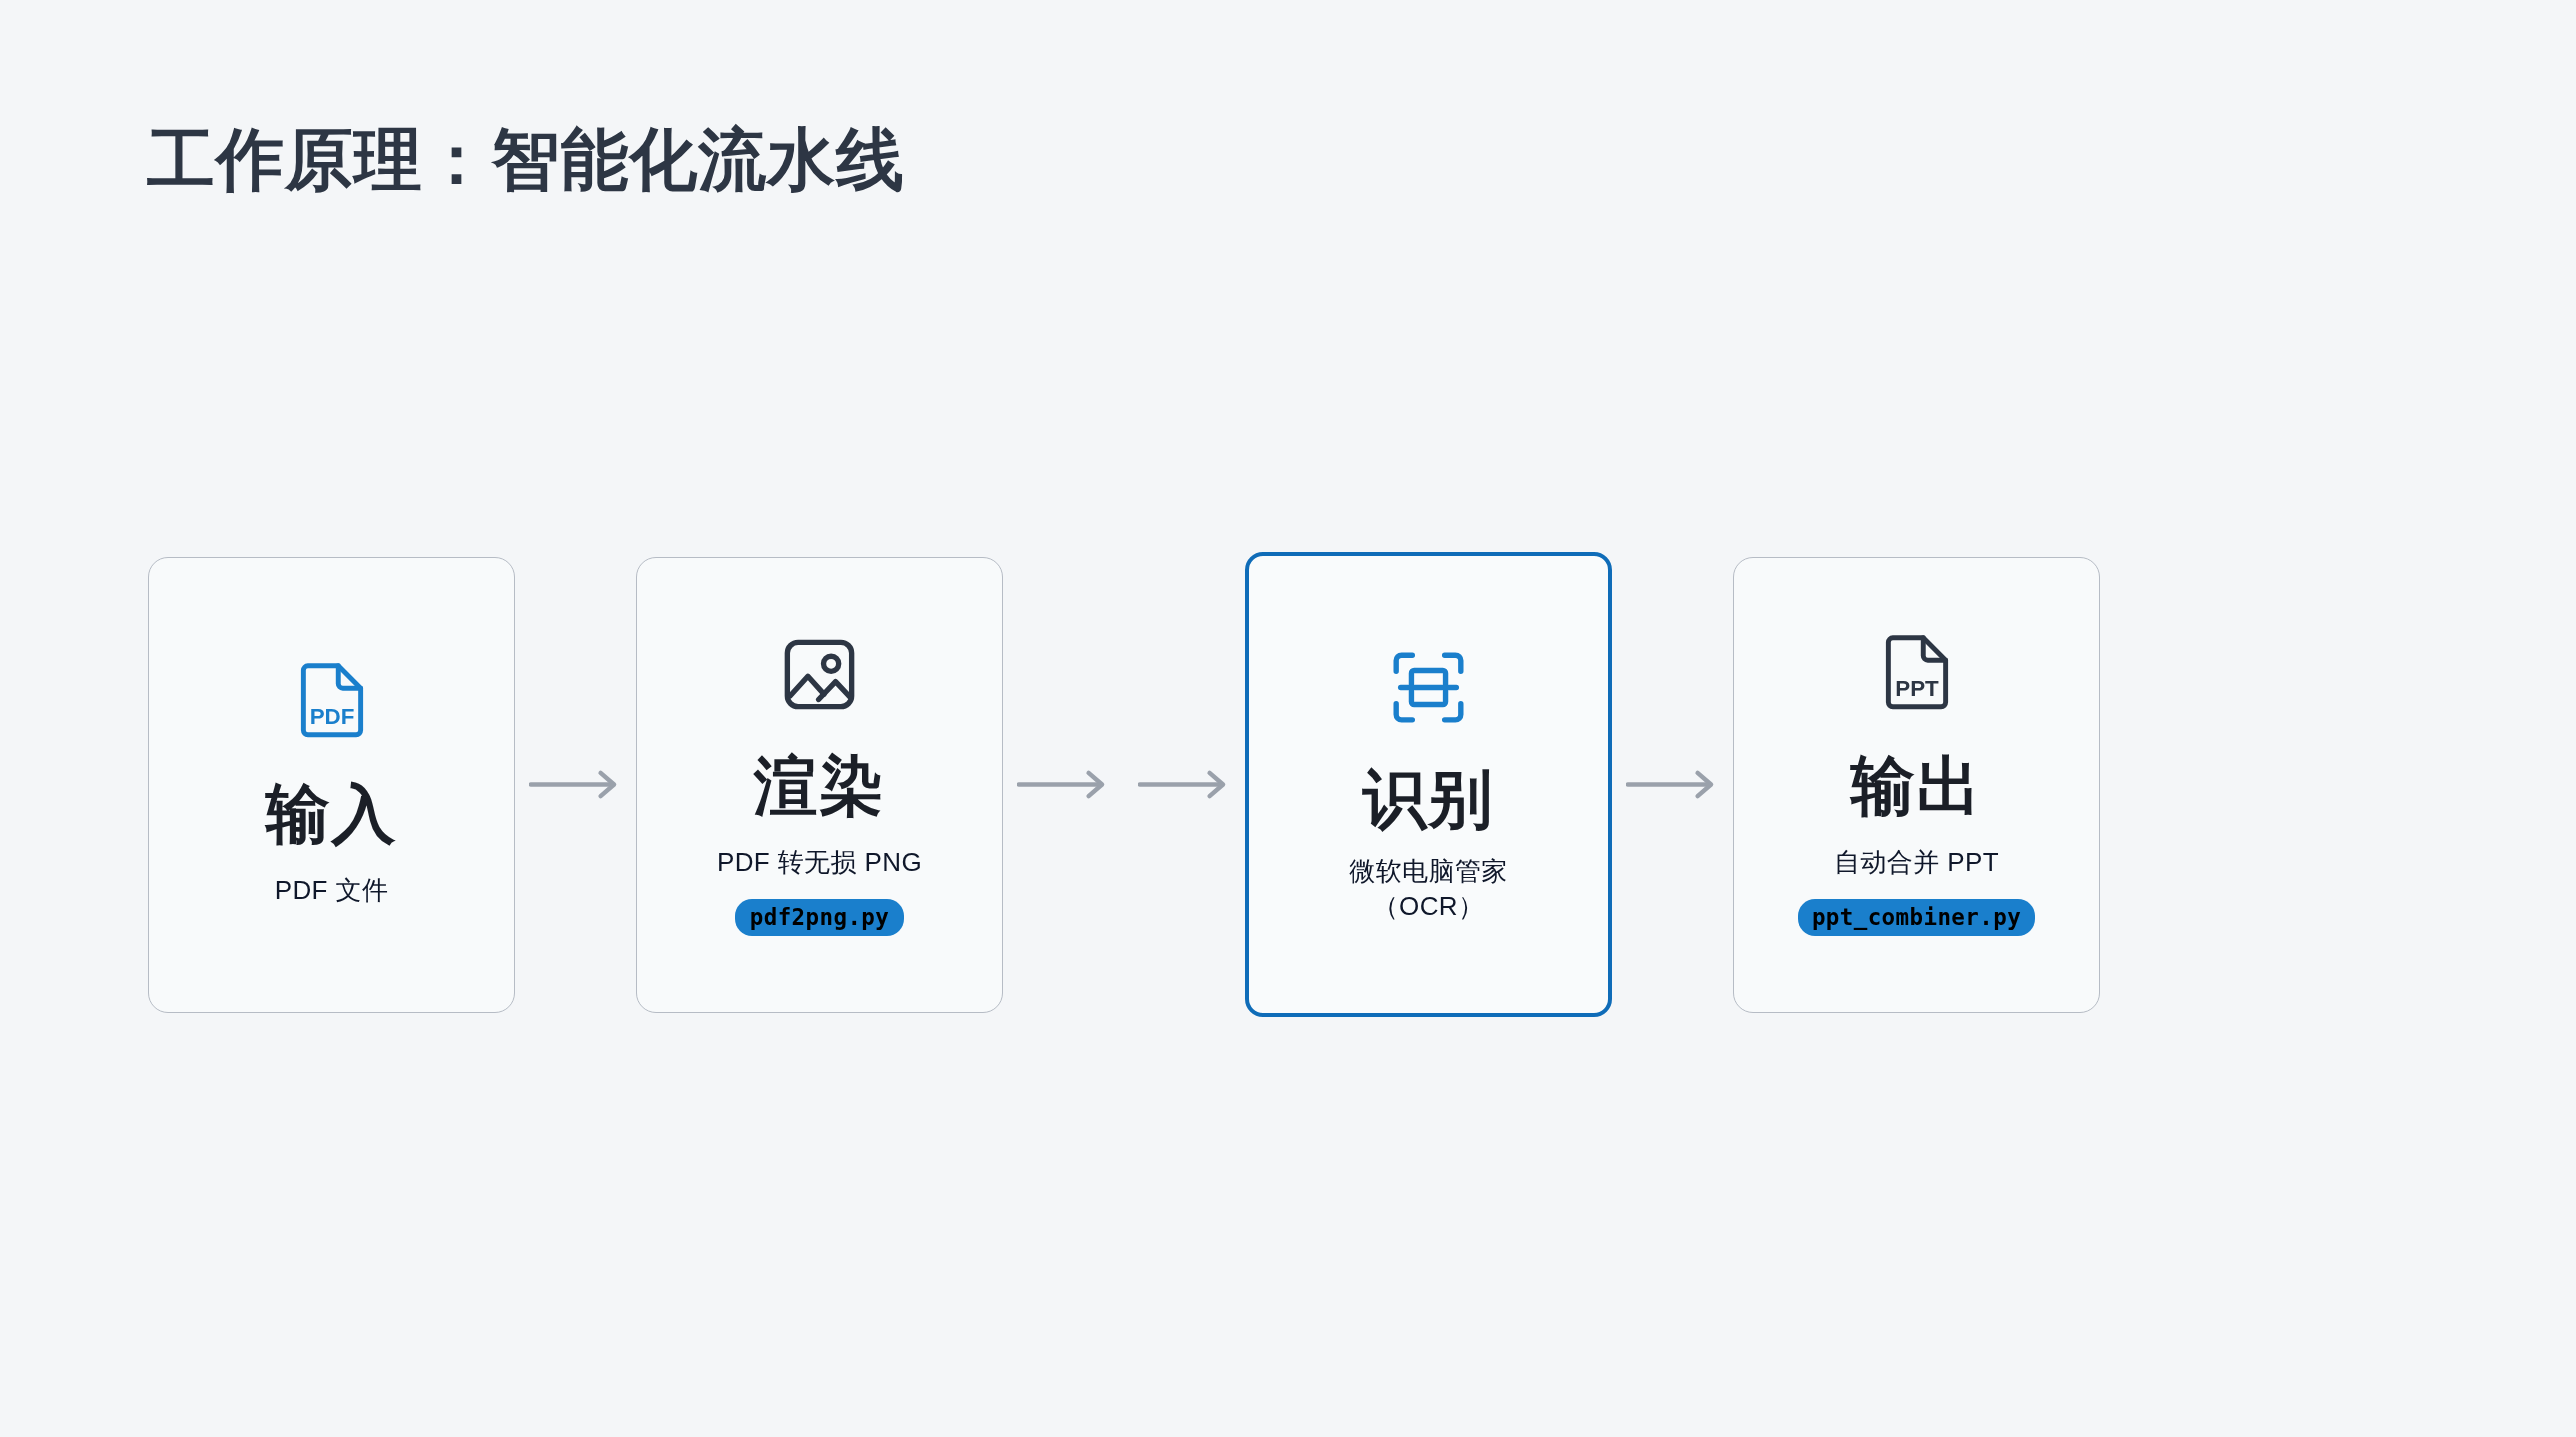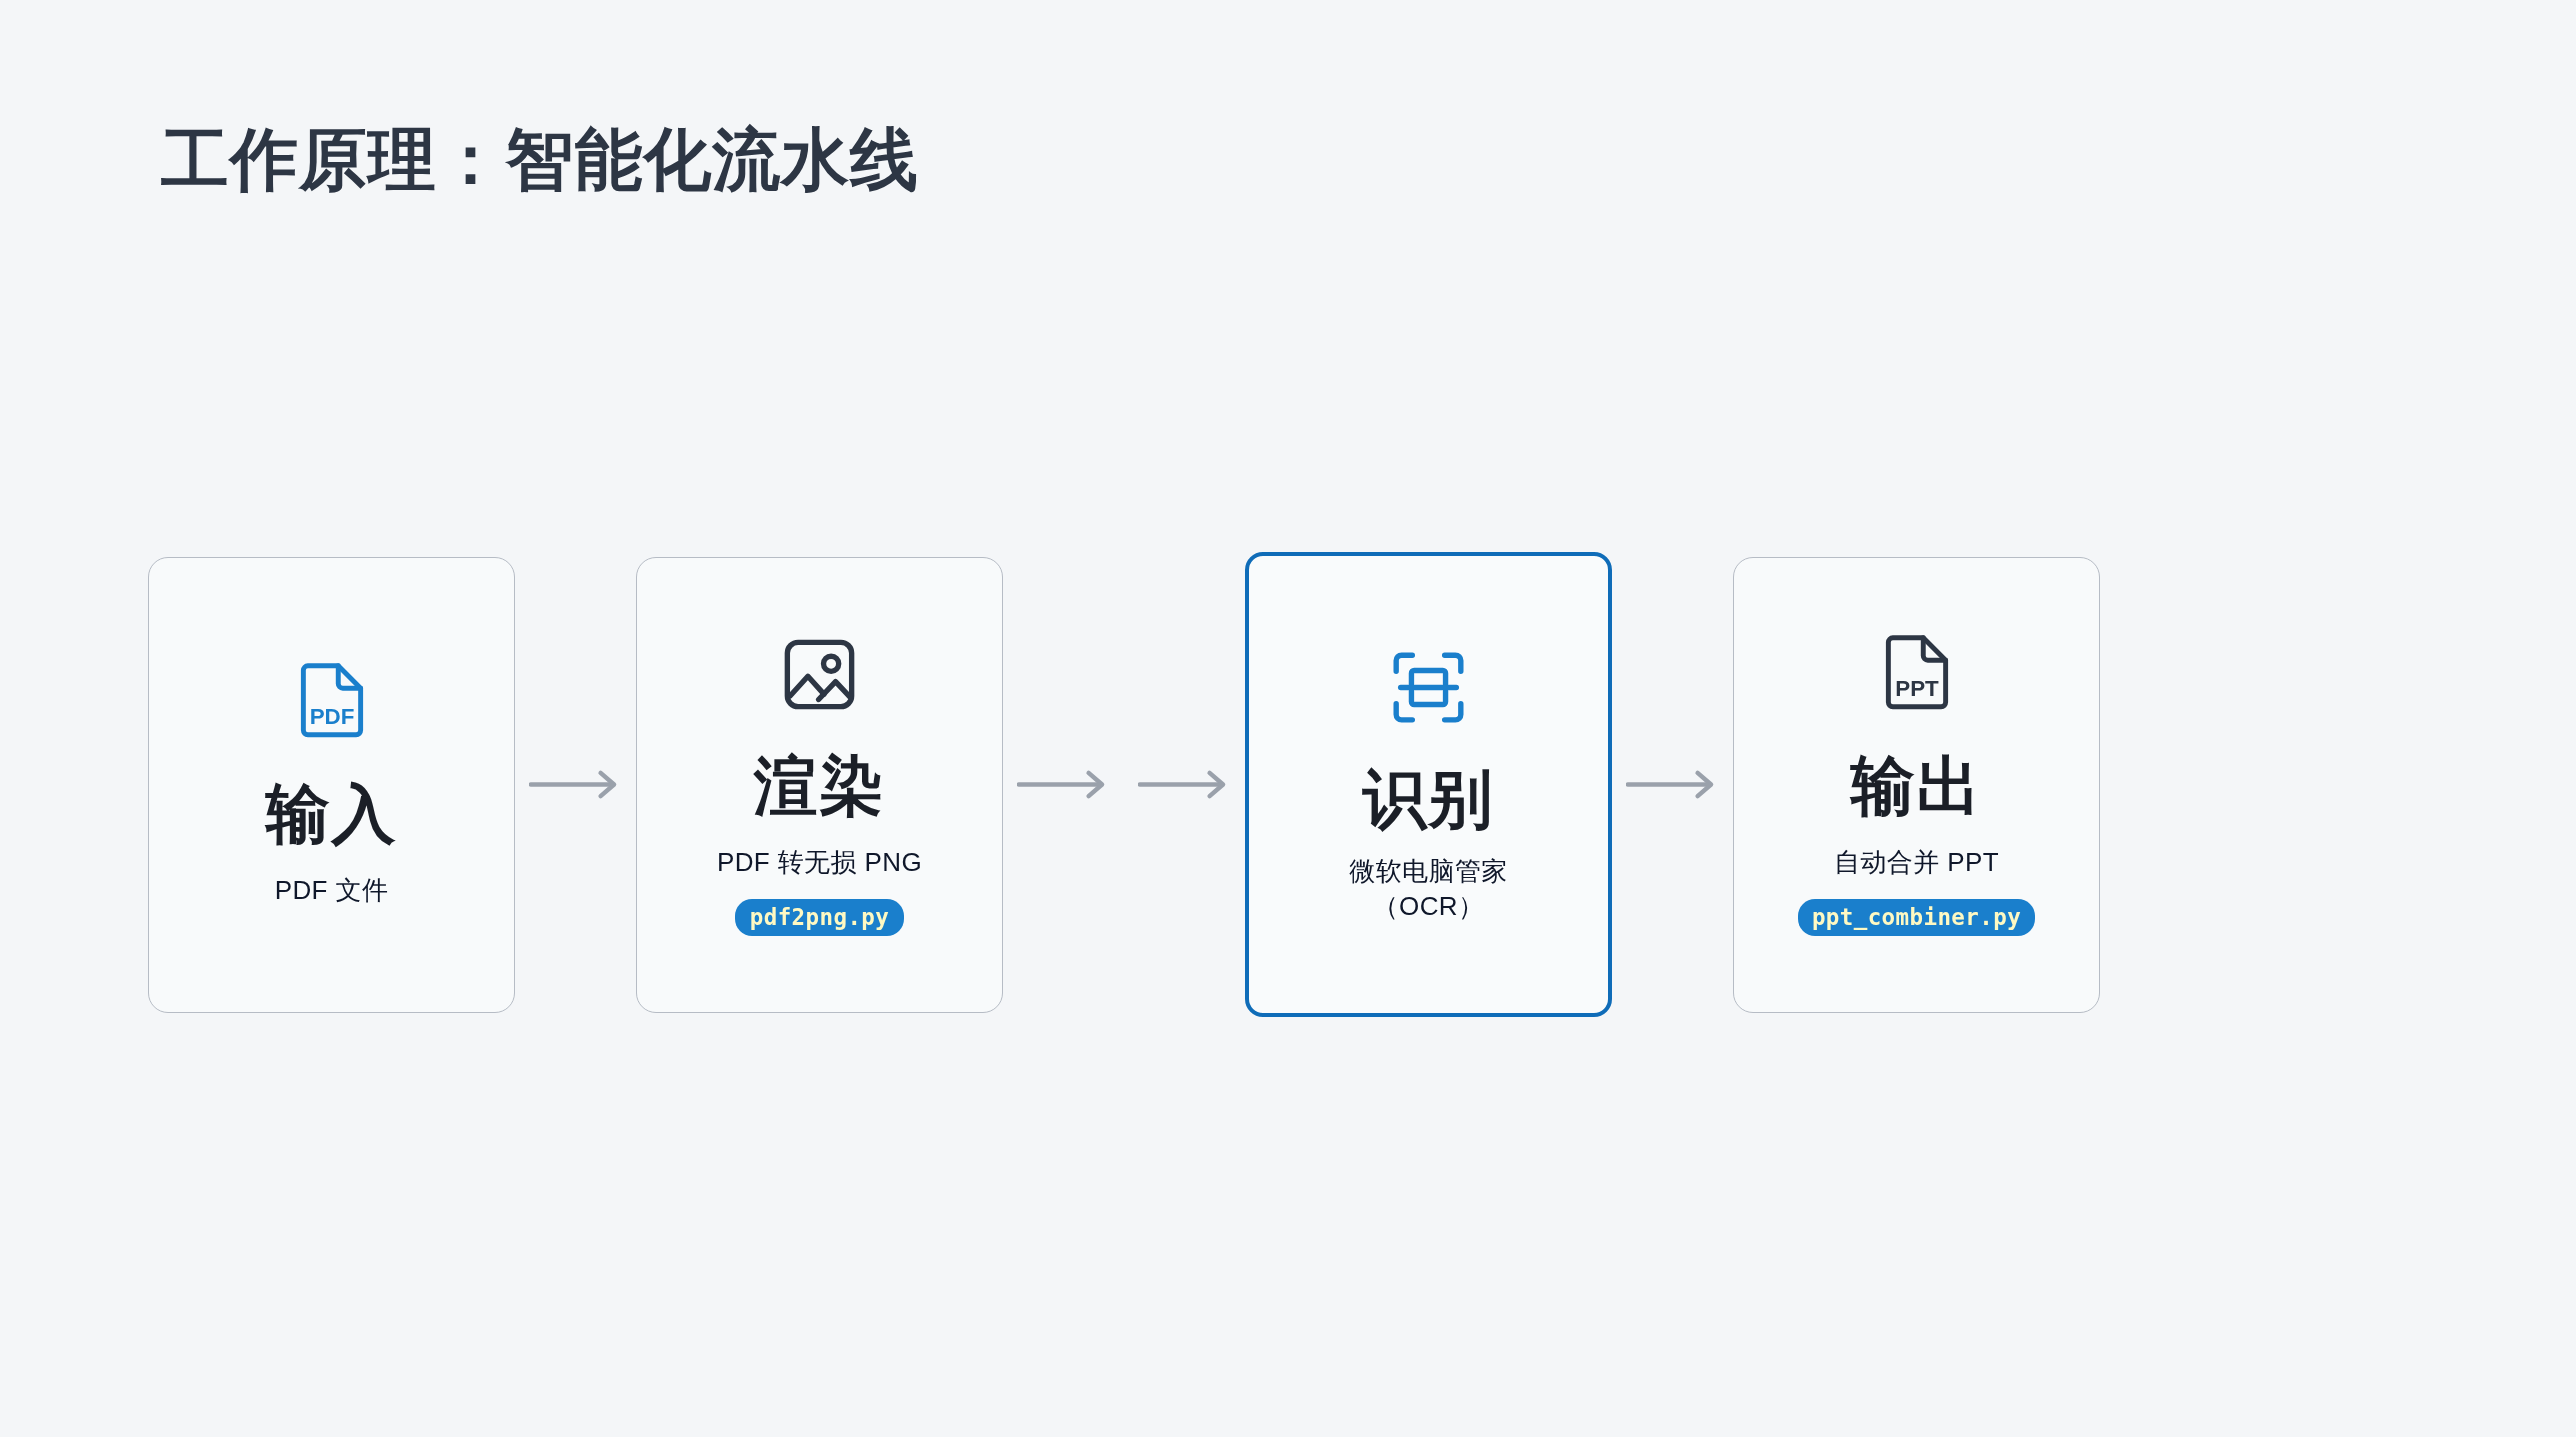--- a/index.html
+++ b/index.html
@@ -10,21 +10,21 @@
     width: 2576px;
     height: 1438px;
     background: #f4f6f8;
     font-family: "Liberation Sans", "DejaVu Sans", sans-serif;
     overflow: hidden;
   }
 
   
   .slide-title {
     position: absolute;
-    left: 161px;
+    left: 147px;
     top: 115px;
     font-size: 68px;
     font-weight: bold;
     color: #2d3644;
     letter-spacing: 0.9px;
     white-space: nowrap;
   }
 
   
   .pipeline {
@@ -82,21 +82,21 @@
     color: #0f172a;
     line-height: 1.32;
     text-align: center;
     letter-spacing: 0.4px;
   }
   .card-sub .sub-line { display: block; }
 
   .card-badge {
     margin-top: 20px;
     background: #1a7fcc;
-    color: #fef9c3;
+    color: #000000;
     font-family: "DejaVu Sans Mono", "Liberation Mono", monospace;
     font-size: 22.5px;
     font-weight: bold;
     letter-spacing: 0.4px;
     padding: 6.3px 14.4px 8px 14.4px;
     border-radius: 17px;
     line-height: 1;
     white-space: nowrap;
     text-align: center;
   }

